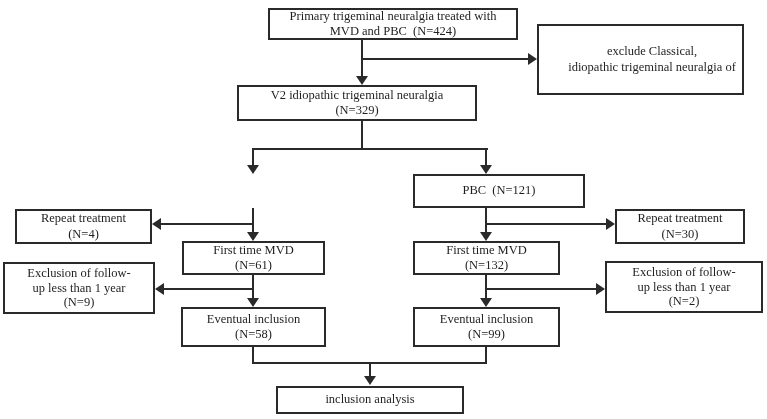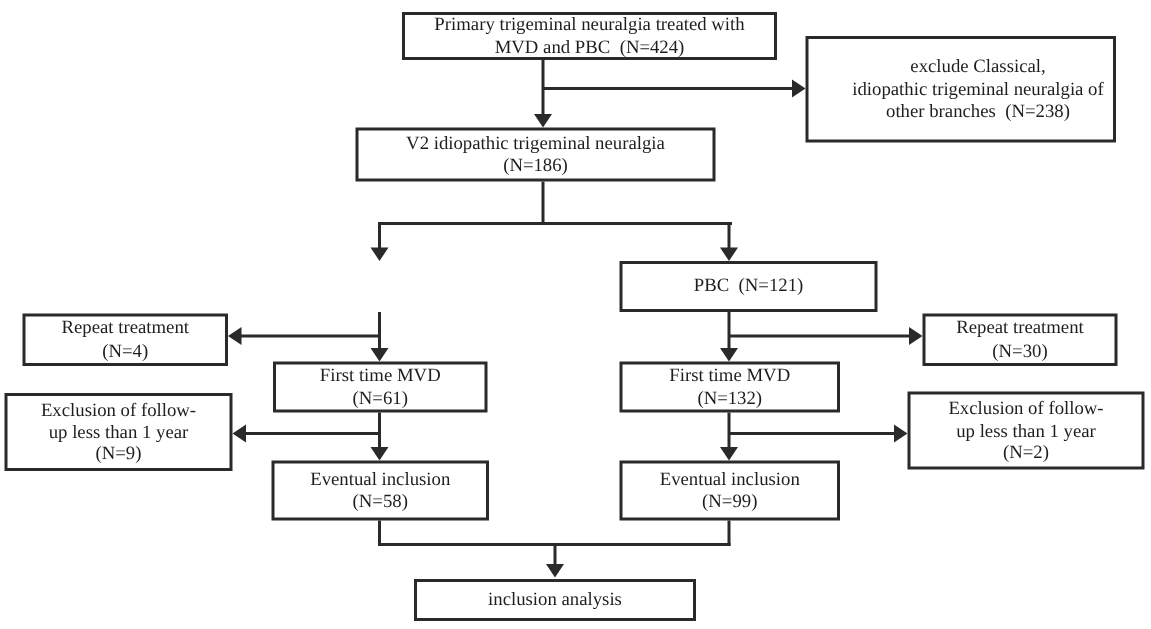--- a/index.html
+++ b/index.html
@@ -27,26 +27,25 @@
 <div class="canvas">
 
   <div class="box" style="left:237px;top:8px;width:250px;height:32px;margin-left:31px;">
     <span class="bl">Primary trigeminal neuralgia treated with</span>
     <span class="bl">MVD and PBC  (N=424)</span>
   </div>
 
   <div class="box" style="left:537px;top:24px;width:207px;height:71px;padding-left:23px;">
     <span class="bl">exclude Classical,</span>
     <span class="bl">idiopathic trigeminal neuralgia of</span>
-    <span class="bl">other branches  (N=238)</span>
   </div>
 
   <div class="box" style="left:237px;top:85px;width:240px;height:36px;">
     <span class="bl">V2 idiopathic trigeminal neuralgia</span>
-    <span class="bl">(N=186)</span>
+    <span class="bl">(N=329)</span>
   </div>
 
 
   <div class="box" style="left:413px;top:174px;width:172px;height:34px;">
     <span class="bl">PBC  (N=121)</span>
   </div>
 
   <div class="box" style="left:15px;top:209px;width:137px;height:35px;">
     <span class="bl">Repeat treatment</span>
     <span class="bl">(N=4)</span>

